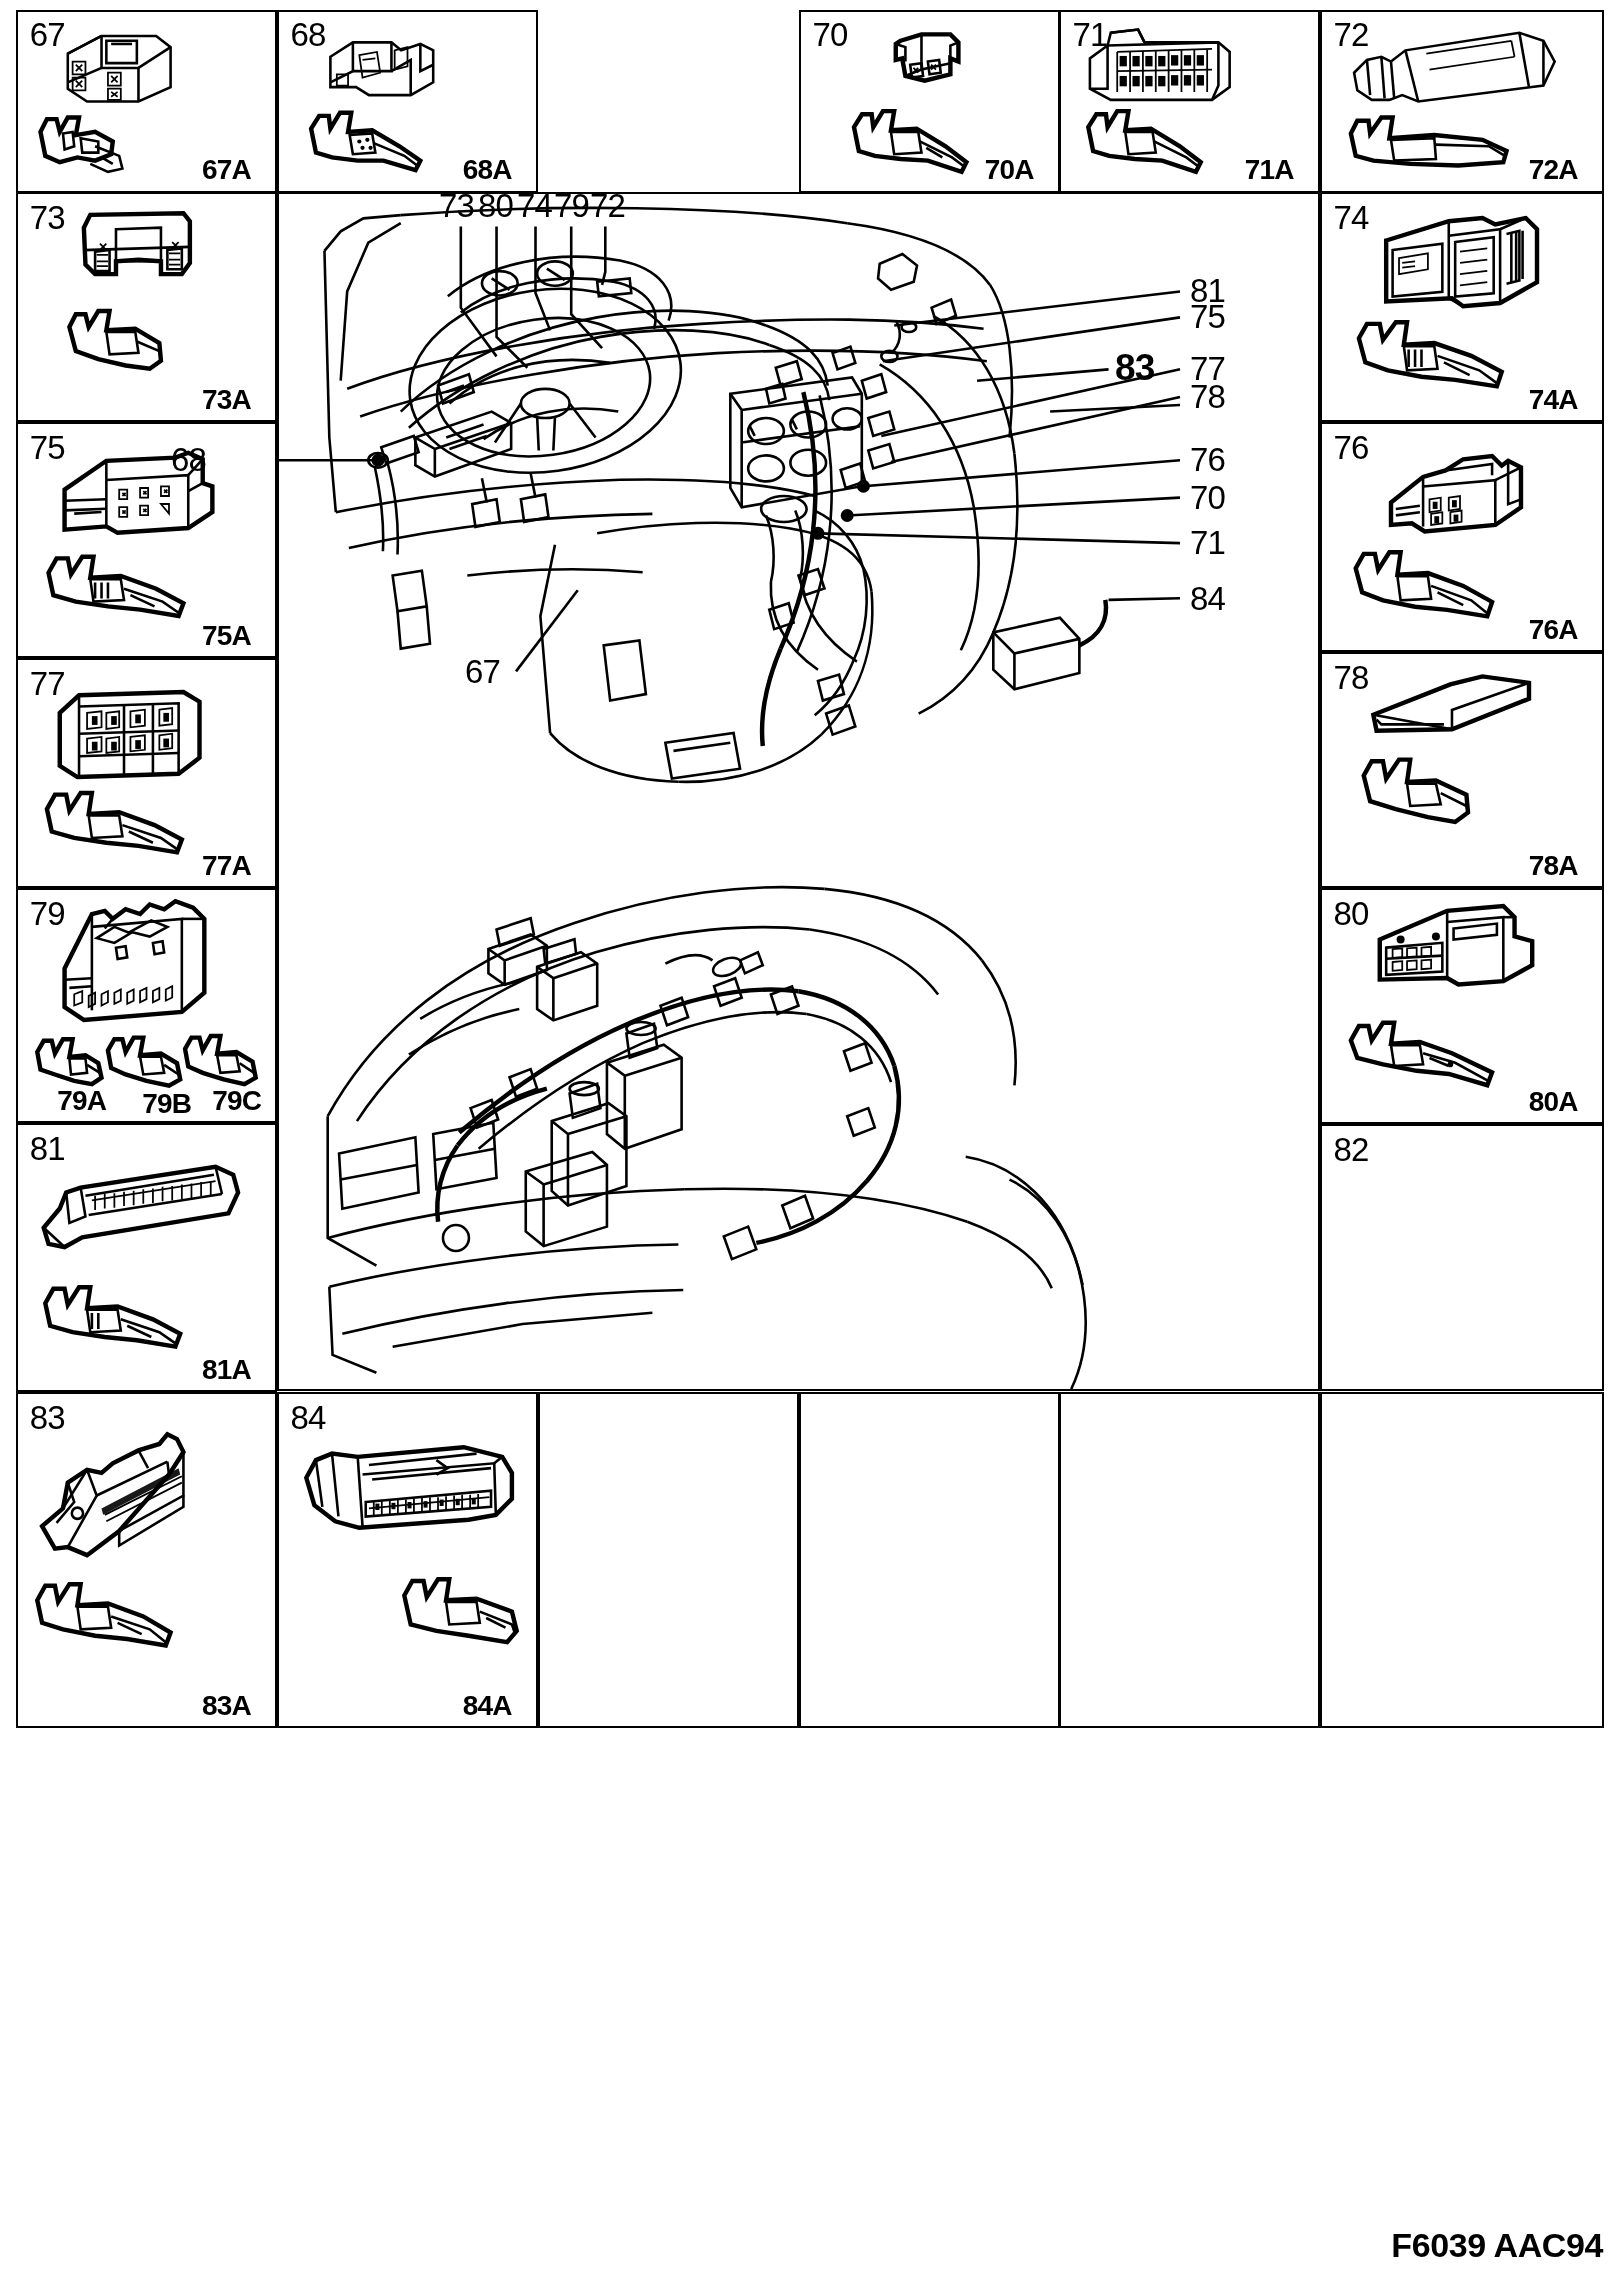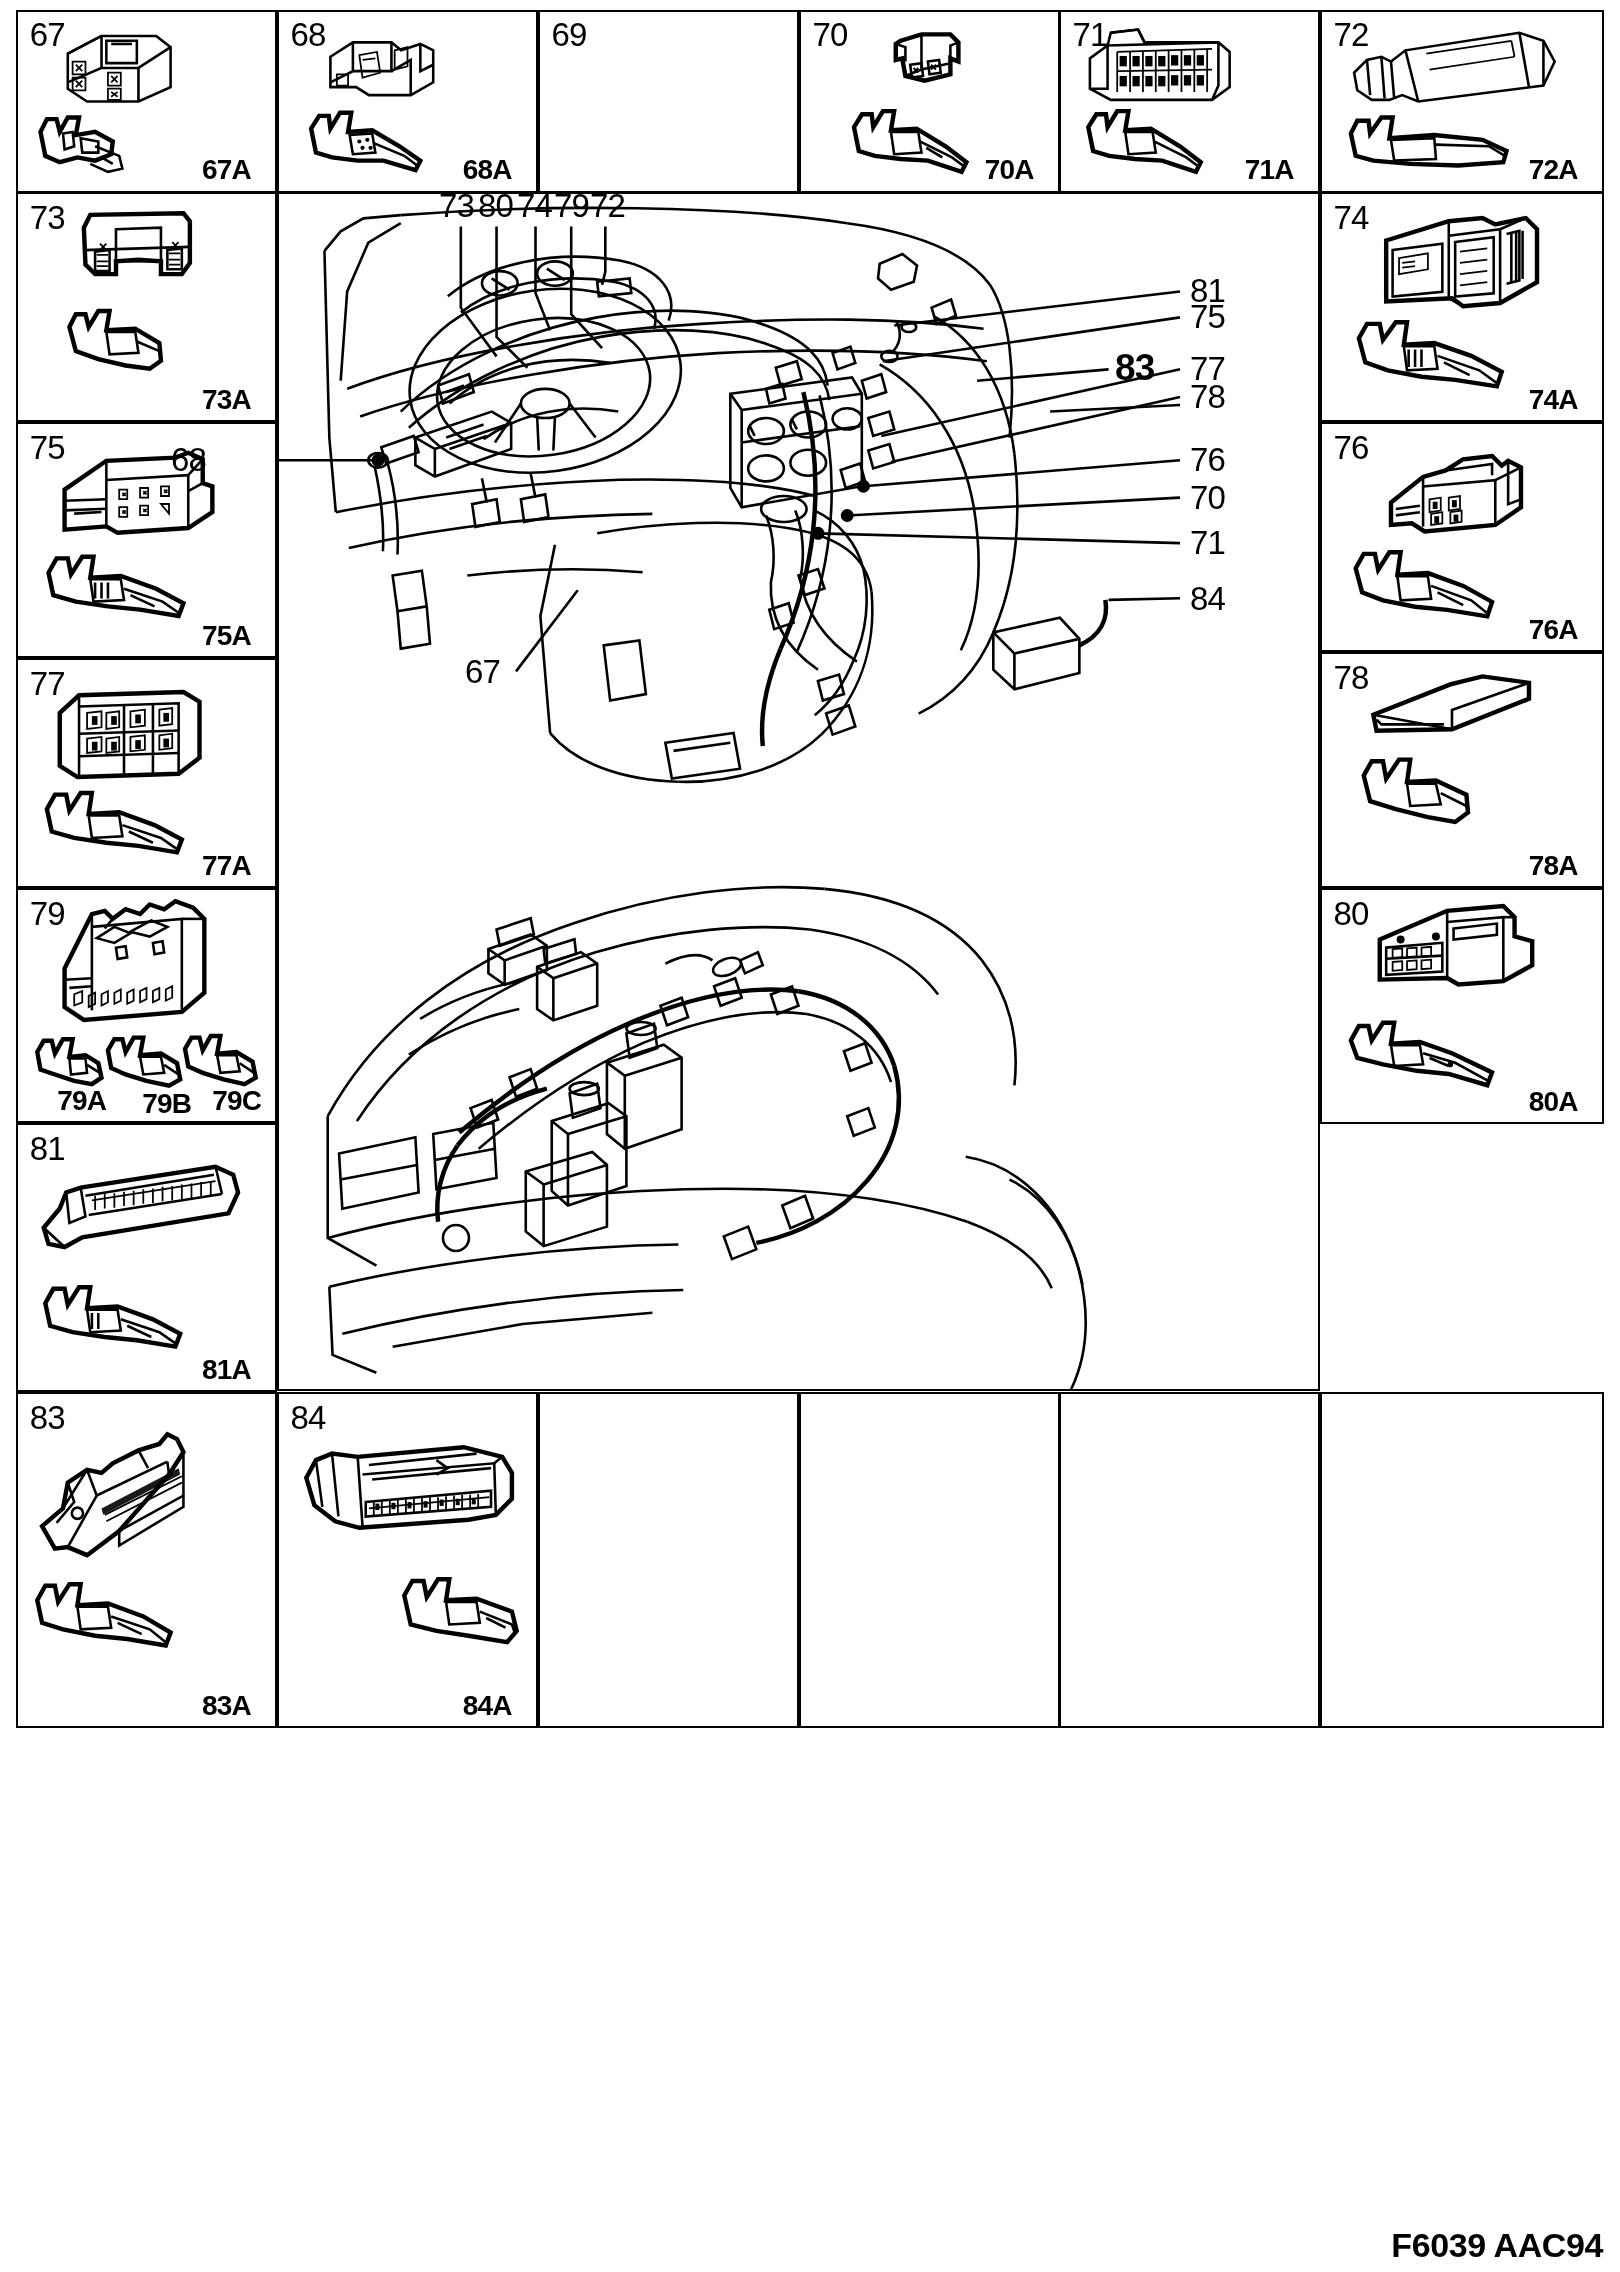--- a/index.html
+++ b/index.html
@@ -134,23 +134,20 @@
           <circle cx="100" cy="162" r="2.6"></circle>
             <circle cx="110" cy="160" r="2.6"></circle>
           <circle cx="104" cy="170" r="2.6"></circle>
             <circle cx="114" cy="170" r="2.6"></circle>
         </g>
       </svg>
     </div>
     <div class="sub r">68A</div>
   </div>
 
-  <div class="cell" style="left:538px;top:9.8px;width:261px;height:183px;">
-    <div class="cid">69</div>
-  </div>
 
   <div class="cell" style="left:799px;top:9.8px;width:261px;height:183px;">
     <div class="cid">70</div>
     <div class="art">
       <svg viewBox="0 0 320 224" preserveAspectRatio="none">
         <g class="ln thick">
           <path d="M124 36 L150 28 L186 28 L196 38 L196 62 L186 58 L186 78
                    L154 86 L130 80 L126 58 L118 60 L118 40 Z"></path>
         </g>
         <g class="ln med">
@@ -632,20 +629,23 @@
           <path d="M134 210 L158 220"></path>
         </g>
         <g class="fillb">
             <circle cx="160" cy="218" r="3.5"></circle>
           </g>
       </svg>
     </div>
     <div class="sub r">80A</div>
   </div>
 
+  <div class="cell" style="left:1320px;top:1124px;width:284px;height:267px;">
+    <div class="cid">82</div>
+  </div>
 
   <div id="center-panel" style="left:277px;top:192px;width:1043px;height:1199px;">
 
     <svg viewBox="0 0 1280 1472" preserveAspectRatio="none">
 
       <g>
 
         <g class="ln med">
           <path d="M56 70 L76 46 L104 30 L150 26"></path>
           <path d="M76 230 L84 120 L110 60 L150 36"></path>

